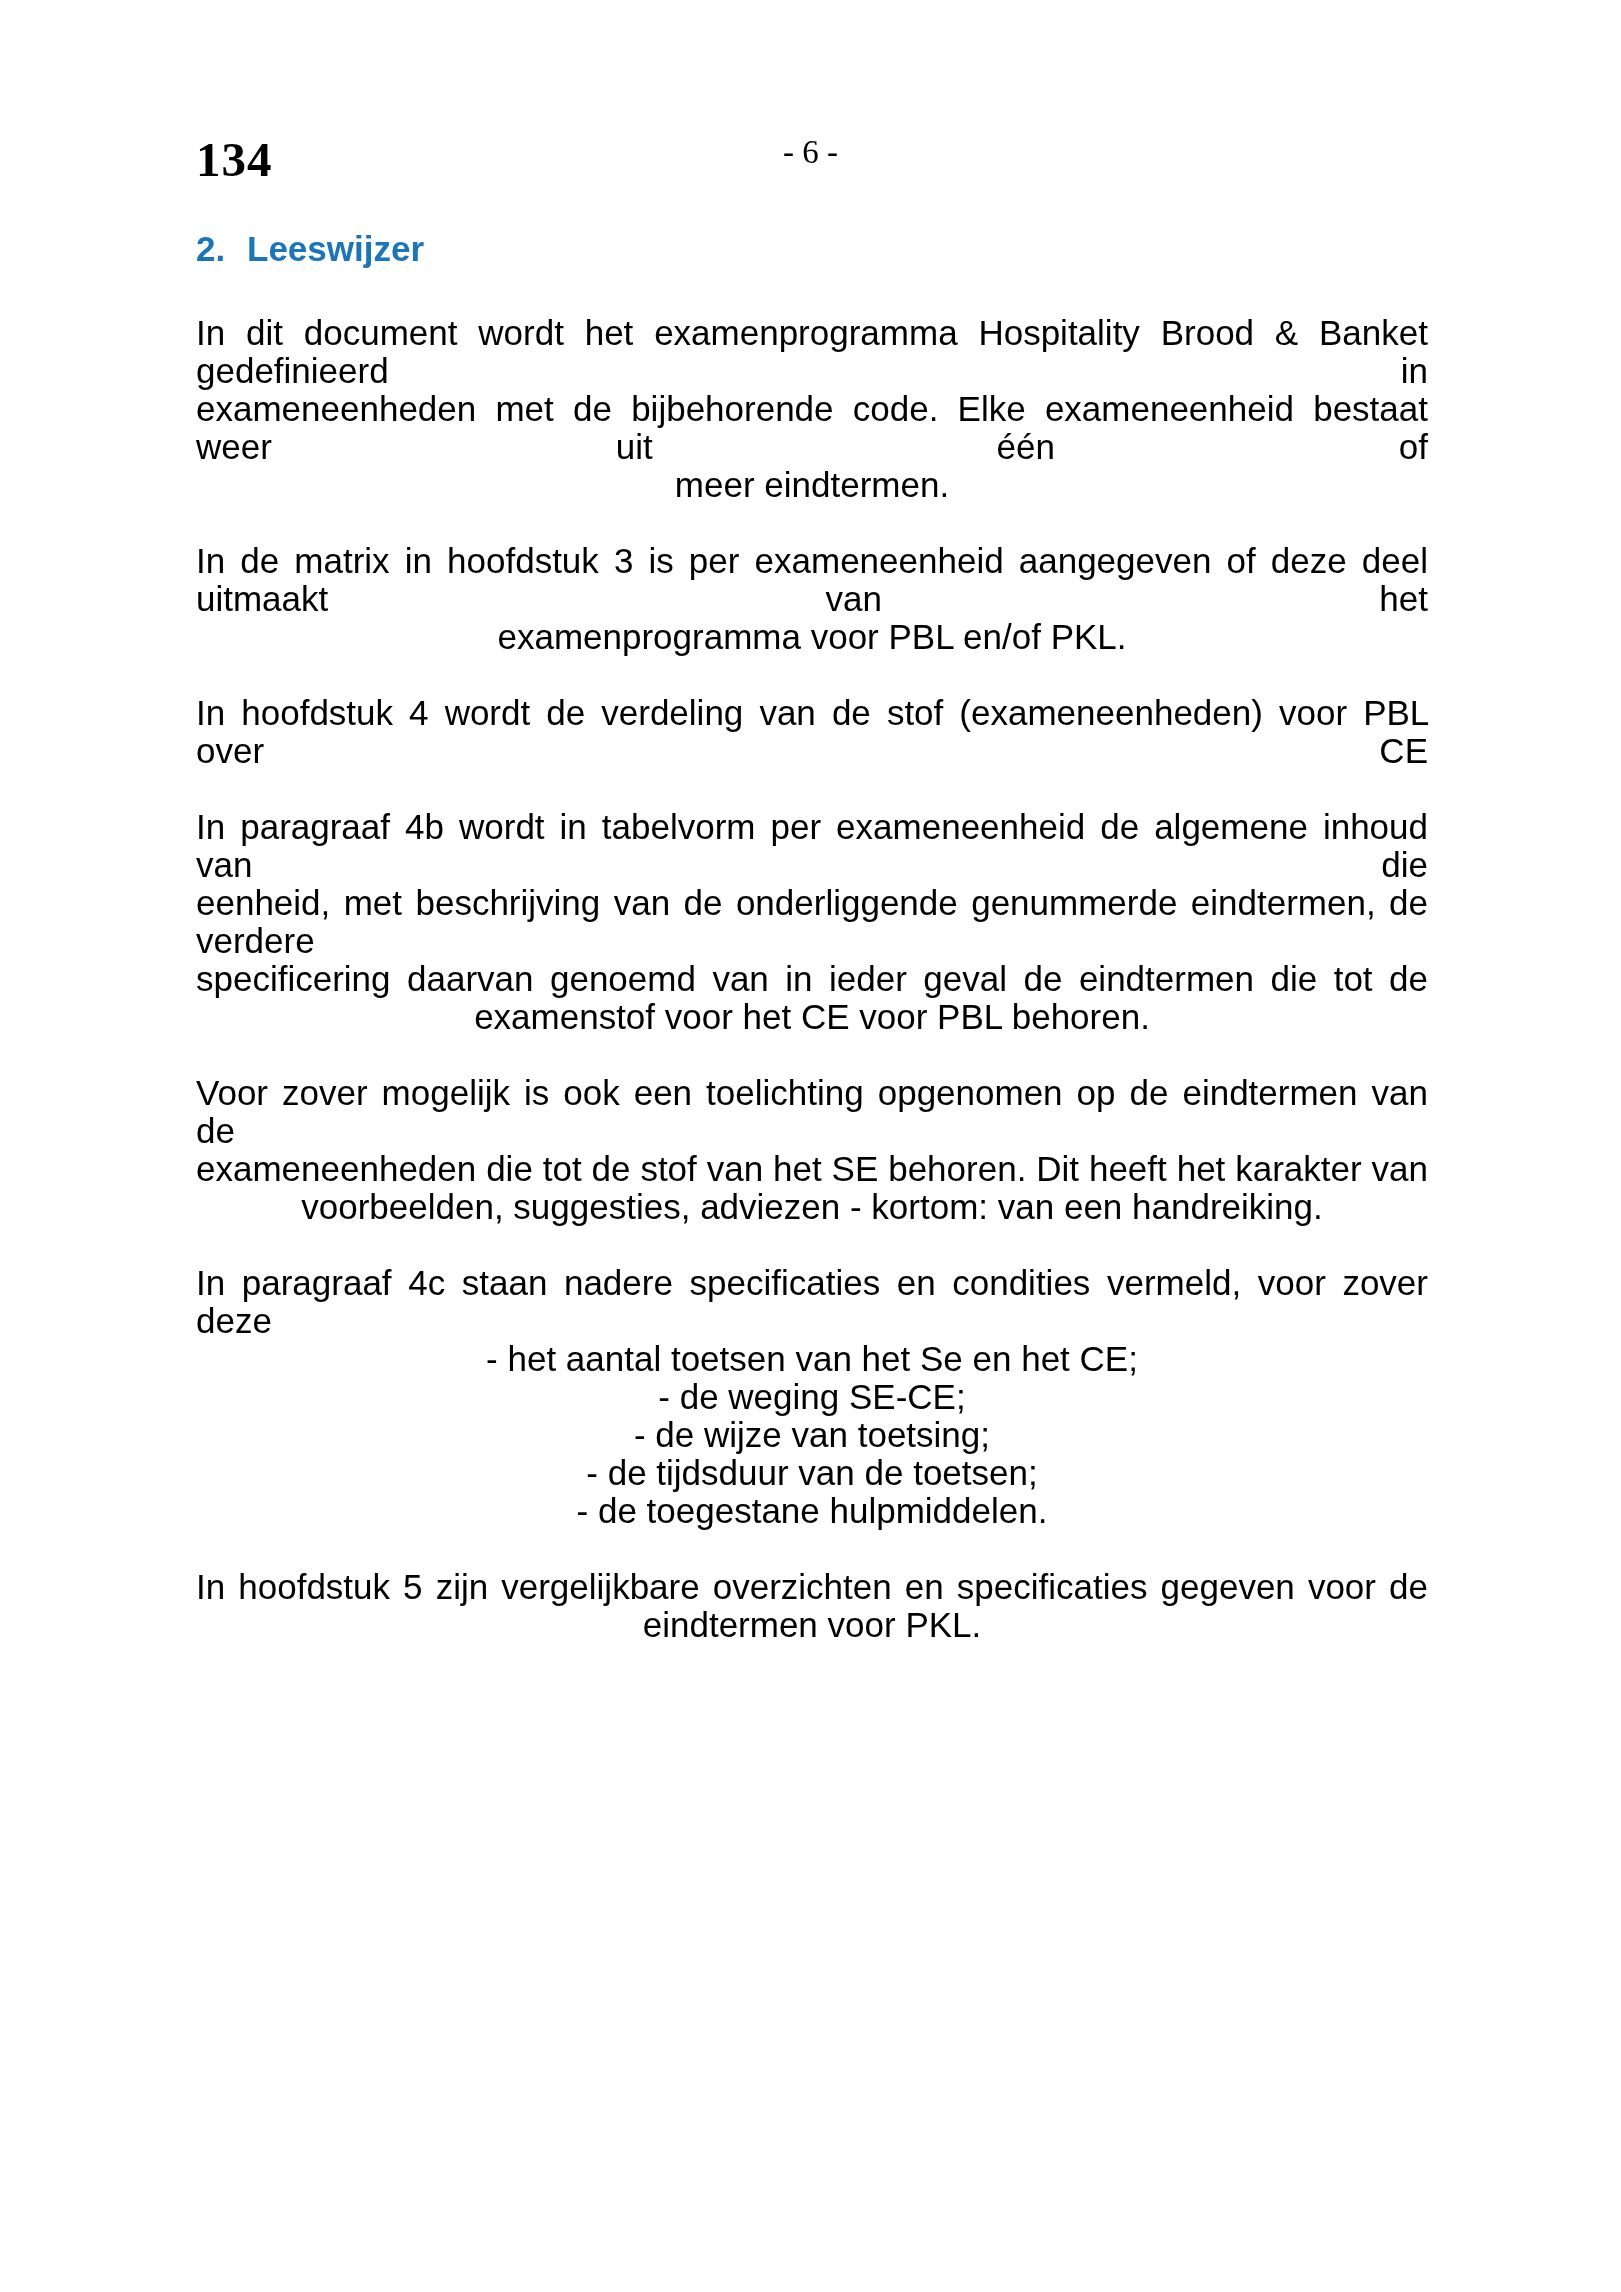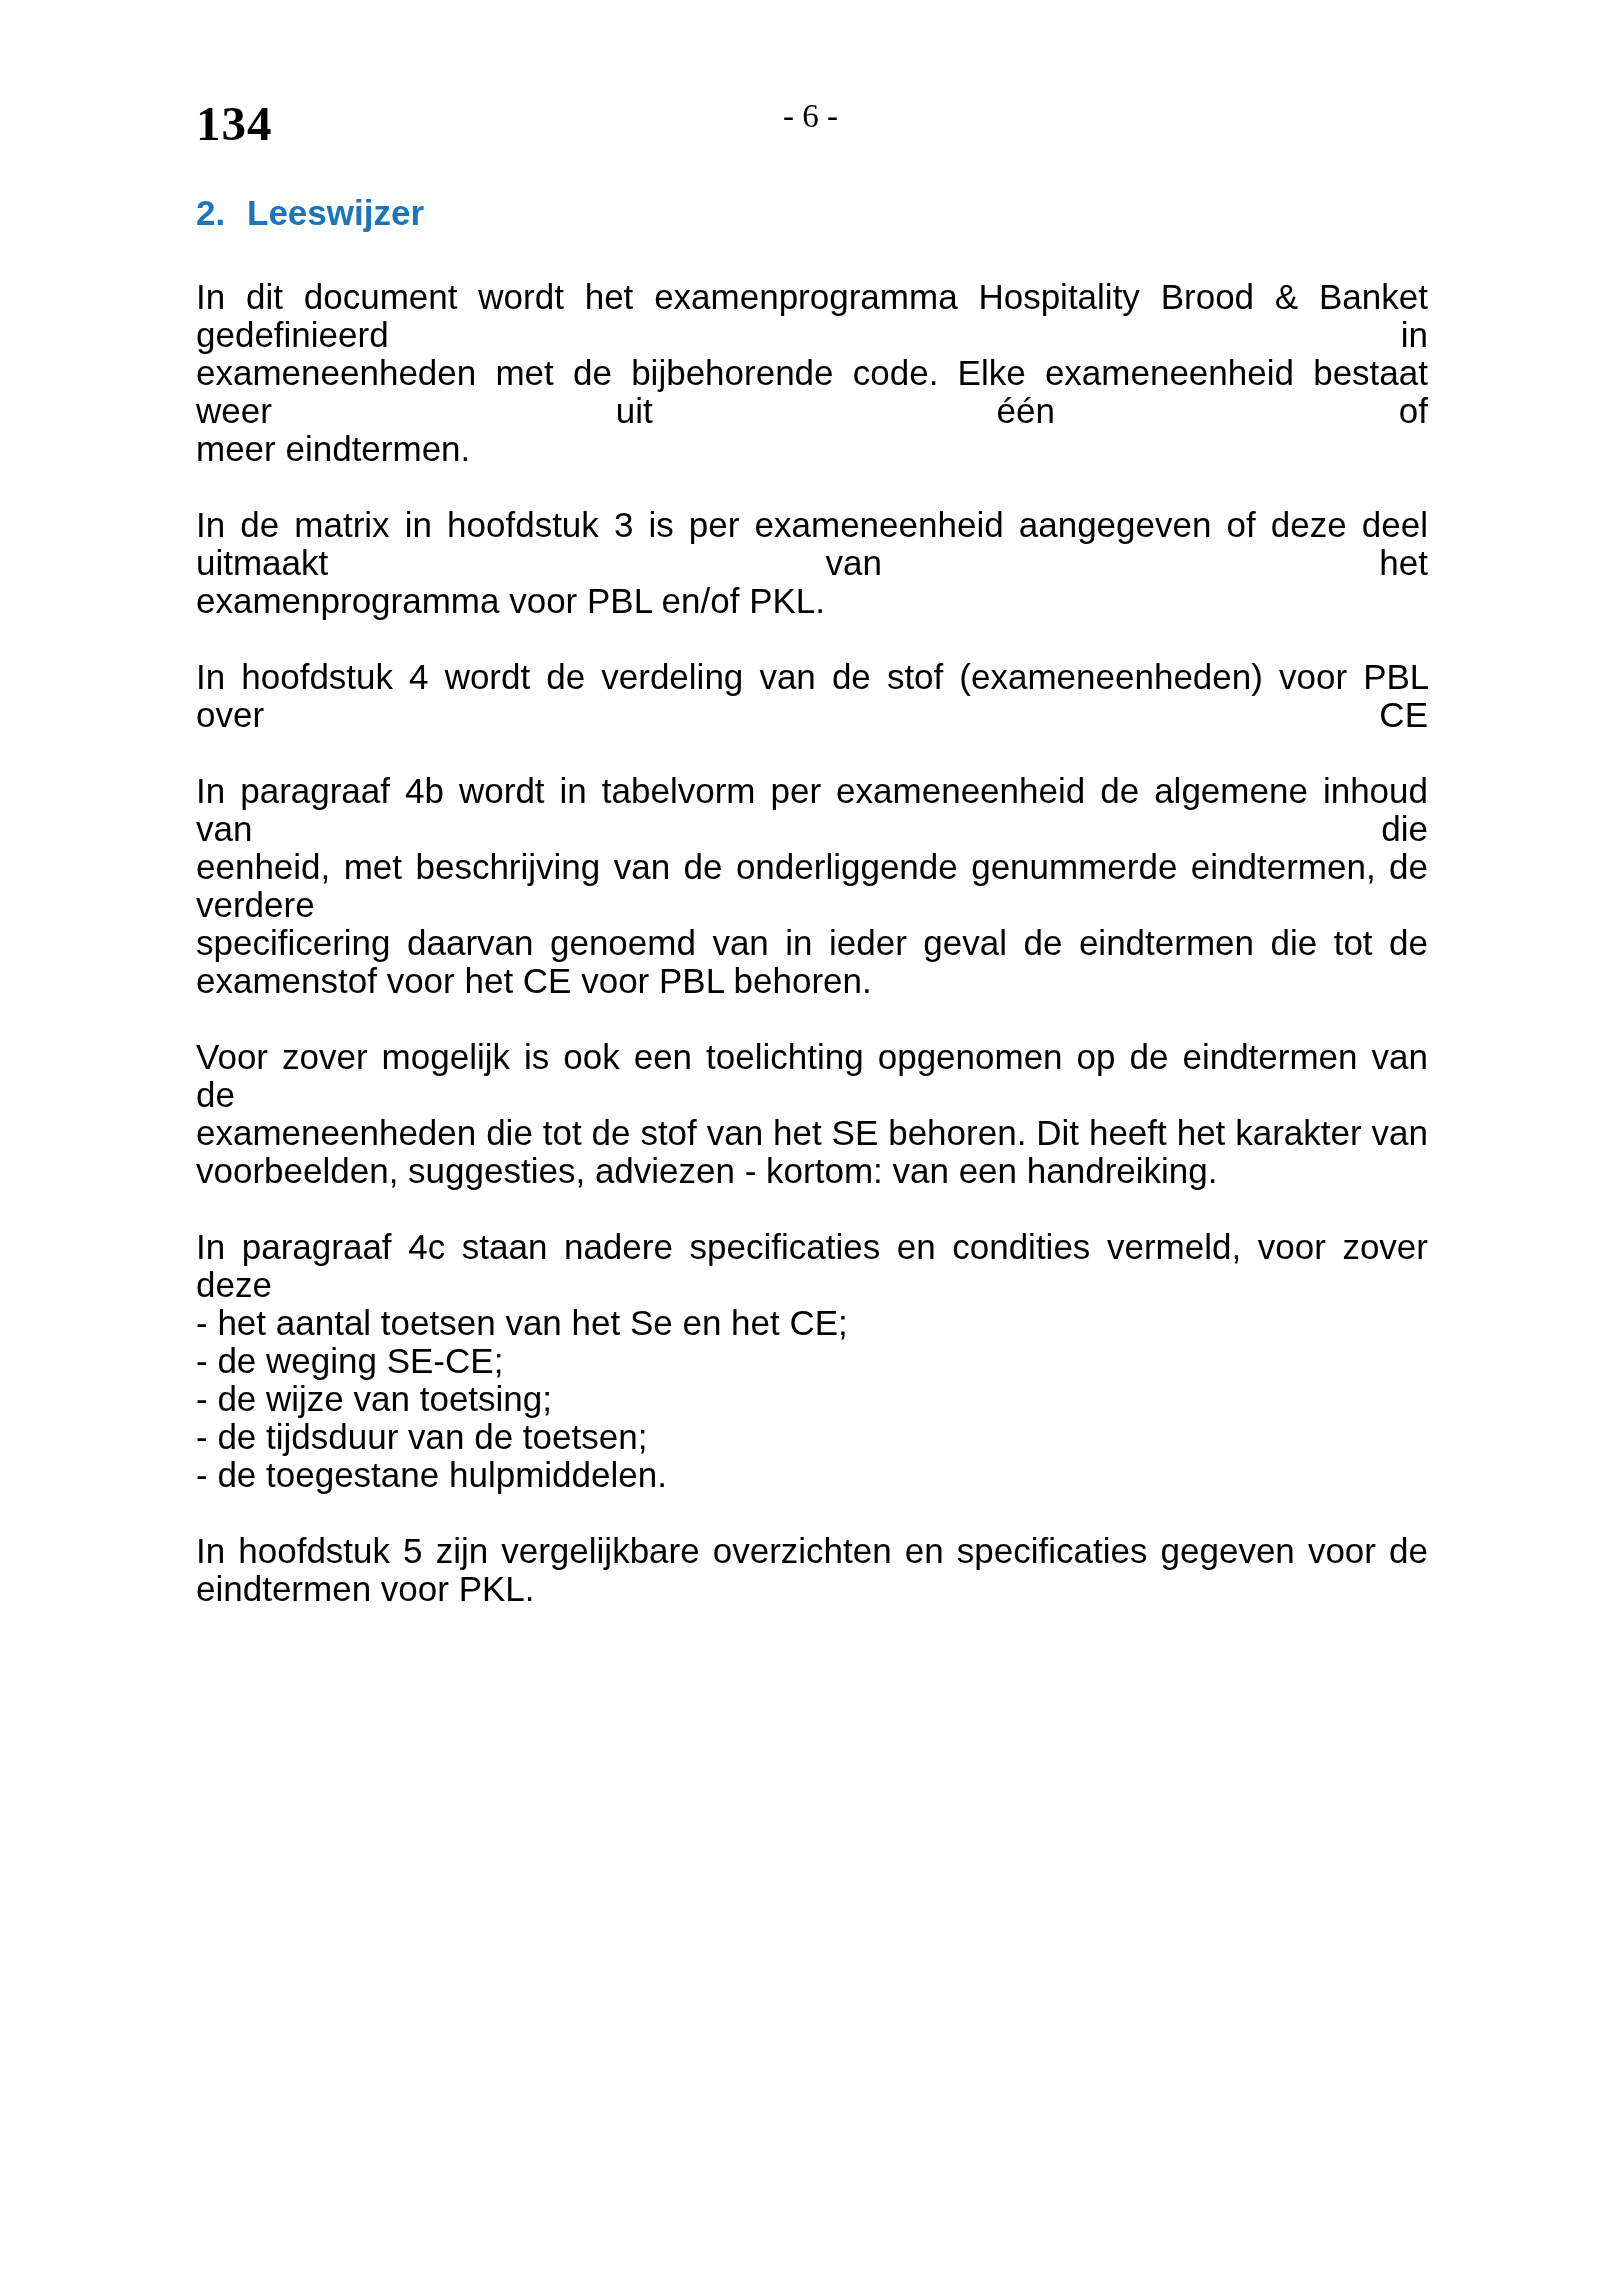--- a/index.html
+++ b/index.html
@@ -3,20 +3,21 @@
 <meta charset="utf-8">
 <style>
   html,body{margin:0;padding:0;background:#ffffff;}
   .page{
     position:relative;
     width:1621px;height:1607px;
     background:#ffffff;
     font-family:"Liberation Sans", sans-serif;
     color:#000000;
     overflow:hidden;
+    margin-top:36px;
   }
   .doc-number{
     position:absolute;left:196px;top:99px;
     font-family:"Liberation Serif", serif;
     font-weight:bold;font-size:49px;line-height:1;
     letter-spacing:1px;
   }
   .page-number{
     position:absolute;left:0;right:0;top:100px;
     text-align:center;
@@ -27,21 +28,21 @@
     position:absolute;left:196px;top:193px;margin:0;
     font-size:35px;font-weight:bold;line-height:1.15;
     color:#1b75bc;
   }
   .heading .h-num{display:inline-block;width:51px;}
   .body-text{
     position:absolute;left:196px;top:278px;width:1232px;
     font-size:35px;line-height:38px;
   }
   .para{margin:0 0 38px 0;}
-  .line{text-align:left;}
+  .line{text-align:center;}
   .line.just{text-align:justify;text-align-last:justify;}
   .seg-bold{font-weight:normal;}
 </style>
 </head>
 <body>
 
 <div class="page" style="background: rgb(255, 255, 255); color: rgb(0, 0, 0);">
   <div class="doc-number">134</div>
 
   <div class="page-number">- 6 -</div>

